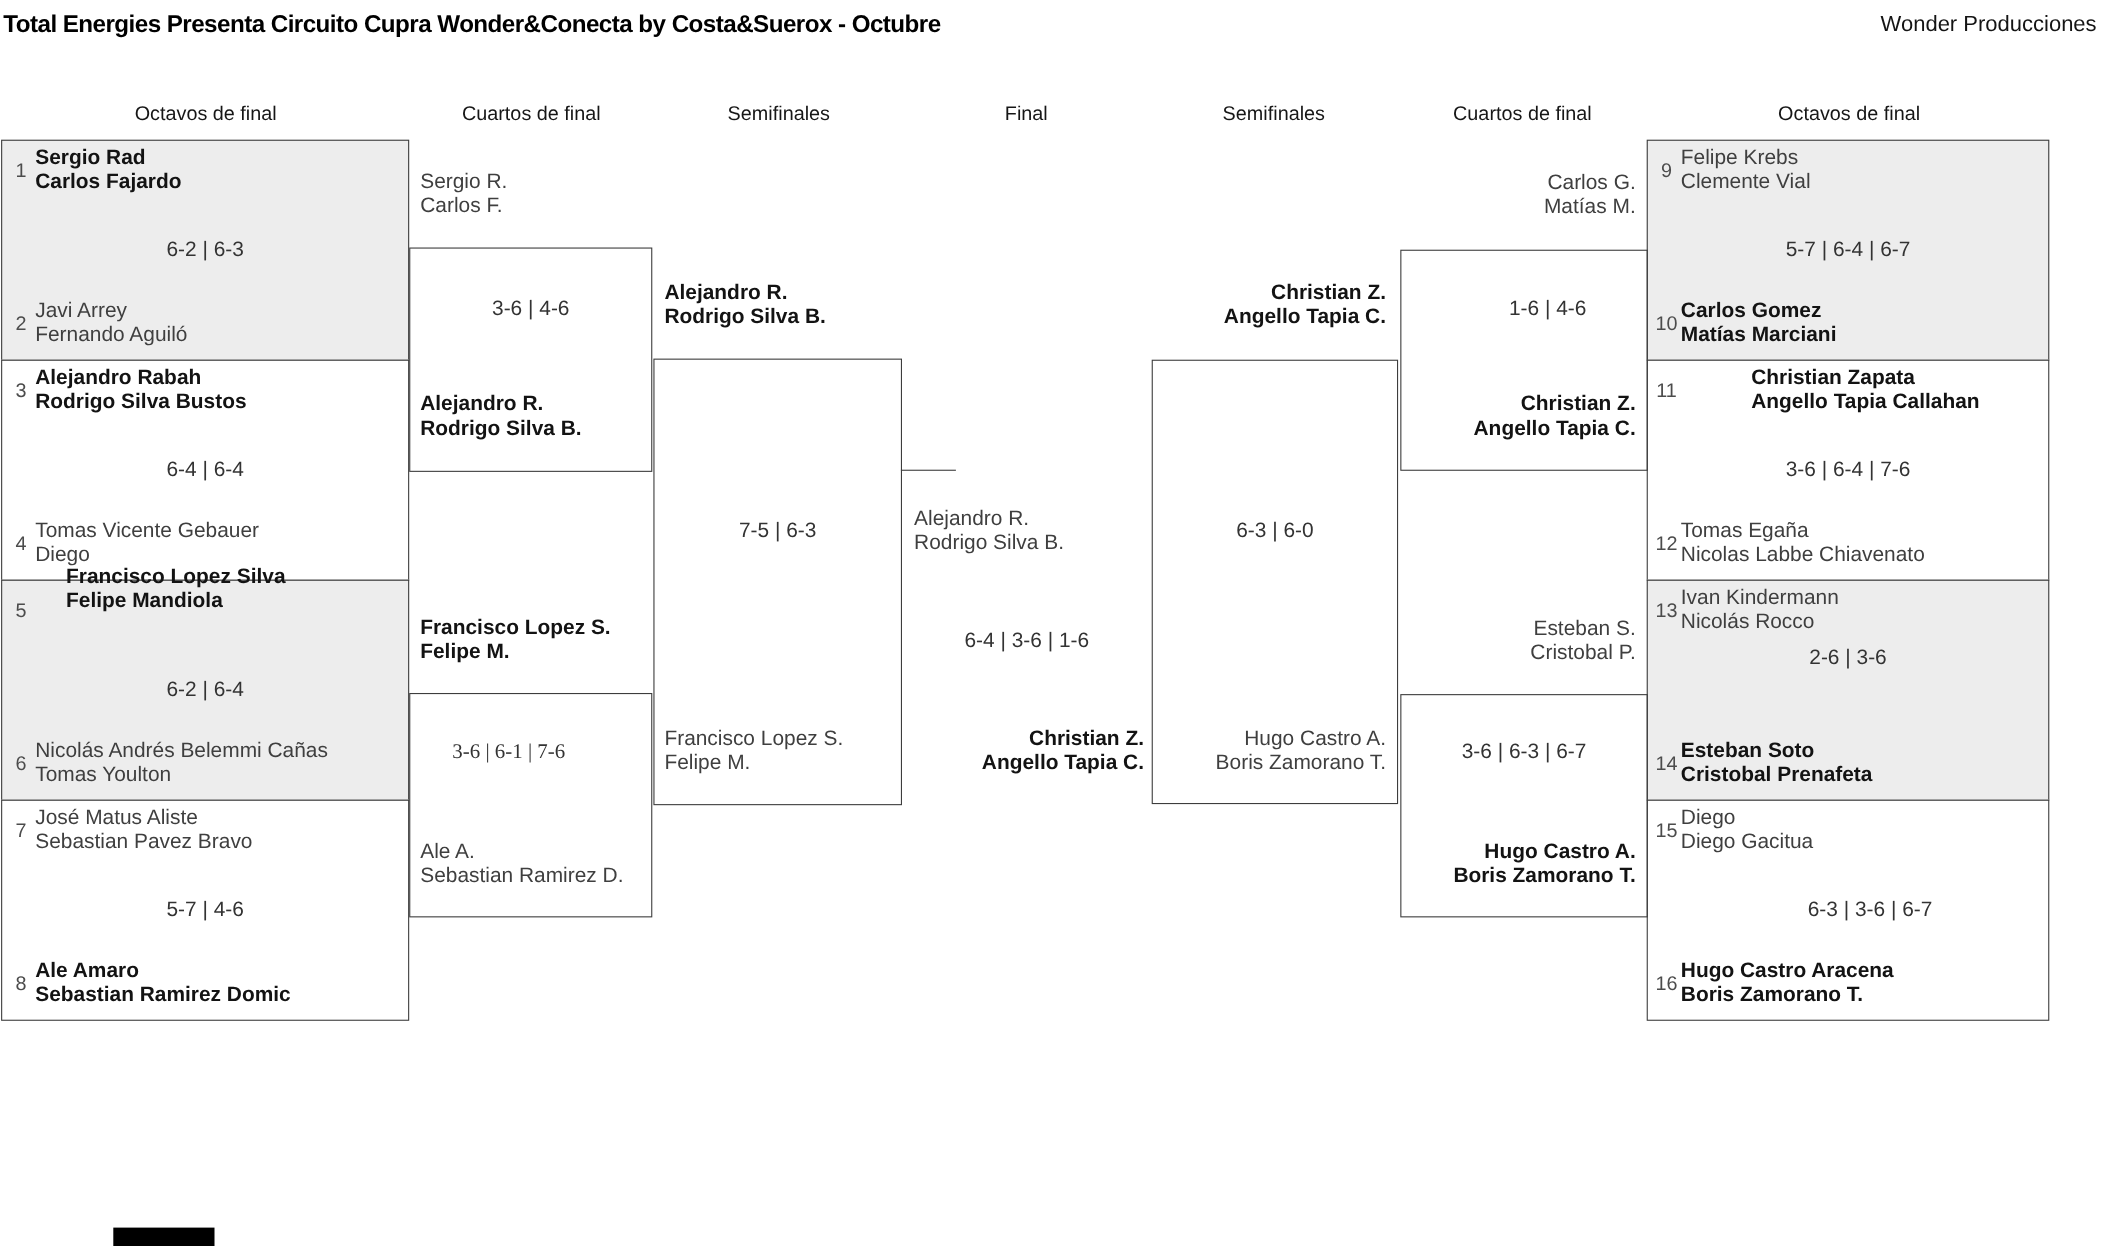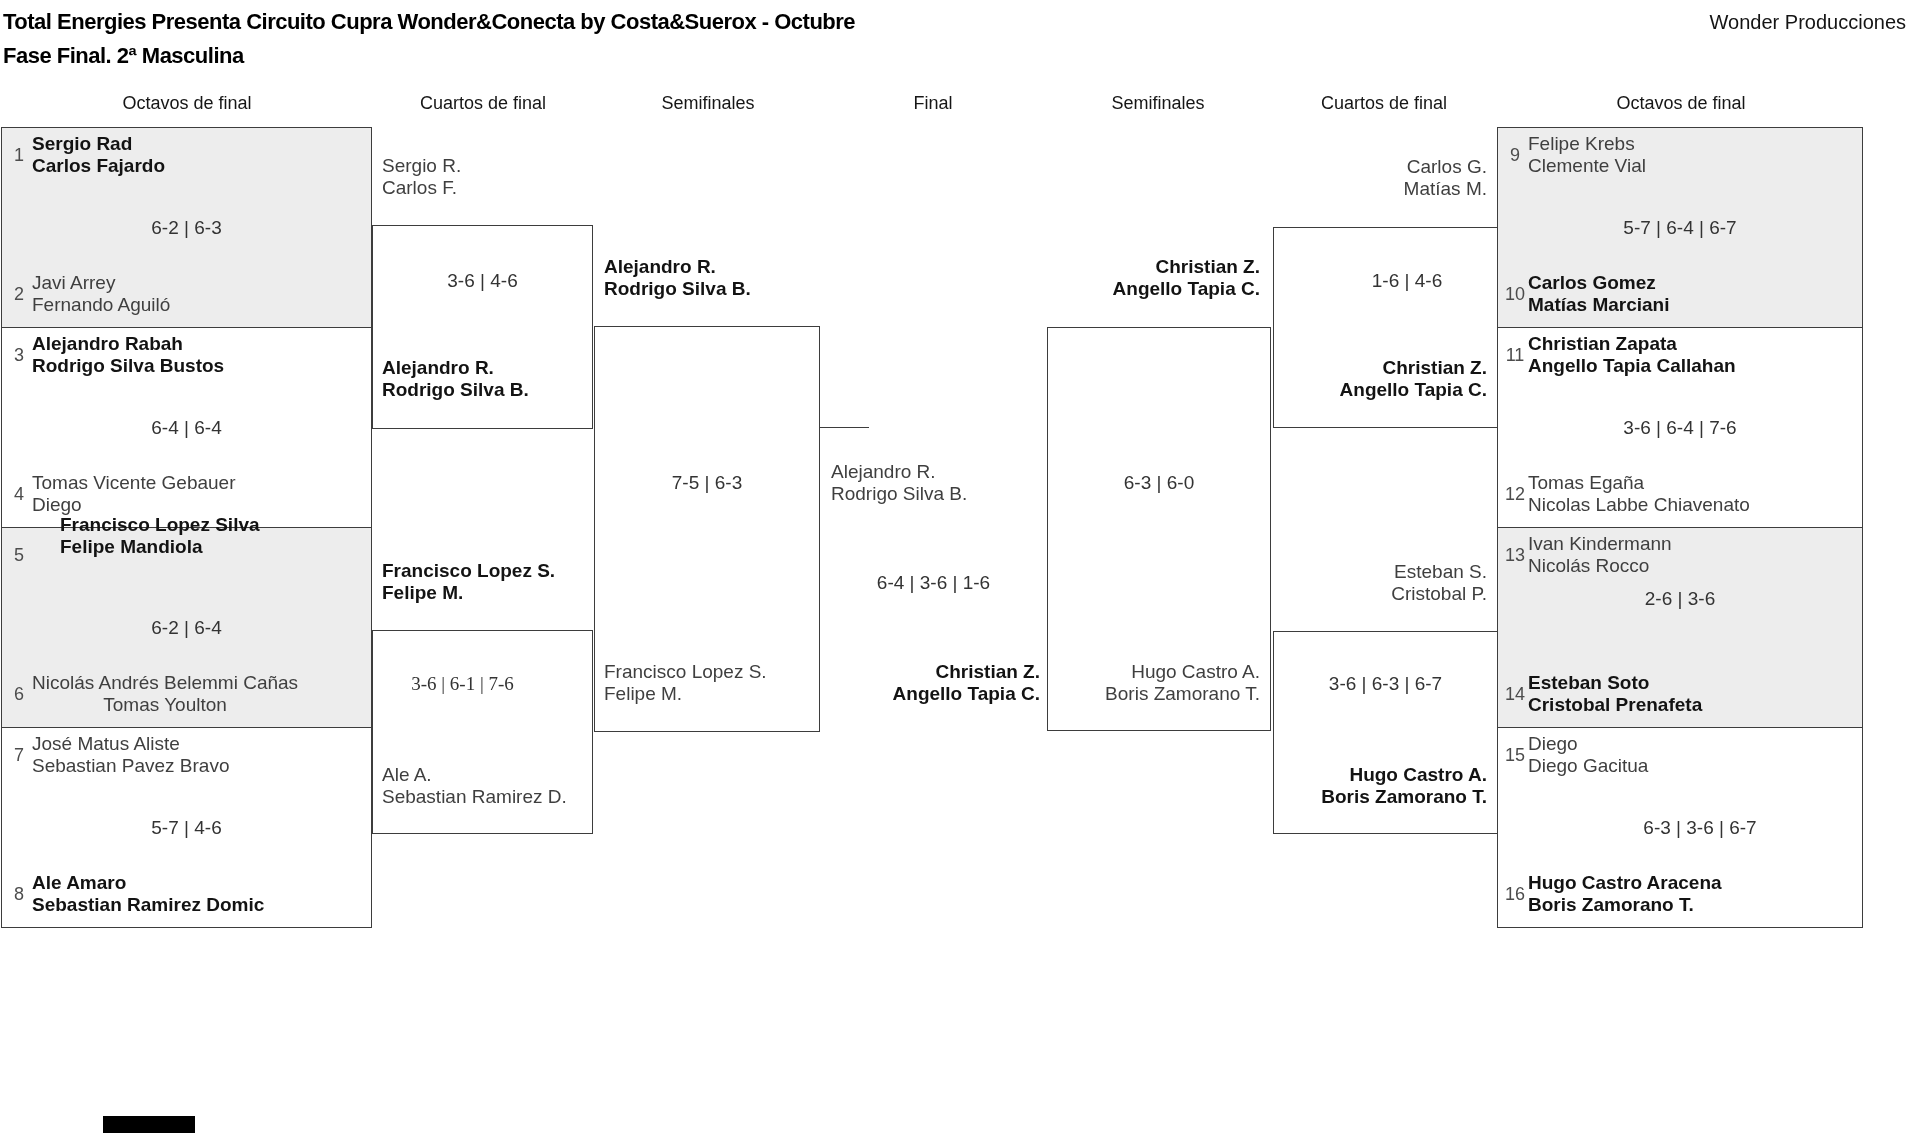--- a/index.html
+++ b/index.html
@@ -47,21 +47,20 @@
   }
   .footer-bar{
     position:absolute;background:#000000;
   }
 </style>
 </head>
 <body>
 
 <div class="title">
   <div>Total Energies Presenta Circuito Cupra Wonder&amp;Conecta by Costa&amp;Suerox - Octubre</div>
-  <div>Fase Final. 2ª Masculina</div>
 </div>
 <div class="organizer">Wonder Producciones</div>
 
 <div id="round-headers">
     <div class="round-header" style="left: 187px;">Octavos de final</div>
     <div class="round-header" style="left: 483px;">Cuartos de final</div>
     <div class="round-header" style="left: 708px;">Semifinales</div>
     <div class="round-header" style="left: 933px;">Final</div>
     <div class="round-header" style="left: 1158px;">Semifinales</div>
     <div class="round-header" style="left: 1384px;">Cuartos de final</div>
@@ -94,21 +93,21 @@
       <div>Diego</div>
     </div>
     <div class="oct-box shaded" style="left: 1px; top: 527px; width: 371px; height: 201px;"></div>
     <div class="seed" style="left: 7px; top: 533px;">5</div>
     <div class="team winner" style="left: 32px; top: 514px; margin-left: 28px;">
       <div>Francisco Lopez Silva</div>
       <div>Felipe Mandiola</div>
     </div>
     <div class="score" style="left: 1px; top: 617px; width: 371px;">6-2 | 6-4</div>
     <div class="seed" style="left: 7px; top: 672px;">6</div>
-    <div class="team" style="left: 32px; top: 672px; text-align: center;">
+    <div class="team" style="left: 32px; top: 672px;">
       <div>Nicolás Andrés Belemmi Cañas</div>
       <div>Tomas Youlton</div>
     </div>
     <div class="oct-box" style="left: 1px; top: 727px; width: 371px; height: 201px;"></div>
     <div class="seed" style="left: 7px; top: 733px;">7</div>
     <div class="team" style="left: 32px; top: 733px;">
       <div>José Matus Aliste</div>
       <div>Sebastian Pavez Bravo</div>
     </div>
     <div class="score" style="left: 1px; top: 817px; width: 371px;">5-7 | 4-6</div>
@@ -124,21 +123,21 @@
       <div>Clemente Vial</div>
     </div>
     <div class="score" style="left: 1497px; top: 217px; width: 366px;">5-7 | 6-4 | 6-7</div>
     <div class="seed" style="left: 1503px; top: 272px;">10</div>
     <div class="team winner" style="left: 1528px; top: 272px;">
       <div>Carlos Gomez</div>
       <div>Matías Marciani</div>
     </div>
     <div class="oct-box" style="left: 1497px; top: 327px; width: 366px; height: 201px;"></div>
     <div class="seed" style="left: 1503px; top: 333px;">11</div>
-    <div class="team winner" style="left: 1528px; top: 333px;">
+    <div class="team winner" style="left: 1592px; top: 333px;">
       <div>Christian Zapata</div>
       <div>Angello Tapia Callahan</div>
     </div>
     <div class="score" style="left: 1497px; top: 417px; width: 366px;">3-6 | 6-4 | 7-6</div>
     <div class="seed" style="left: 1503px; top: 472px;">12</div>
     <div class="team" style="left: 1528px; top: 472px;">
       <div>Tomas Egaña</div>
       <div>Nicolas Labbe Chiavenato</div>
     </div>
     <div class="oct-box shaded" style="left: 1497px; top: 527px; width: 366px; height: 201px;"></div>

